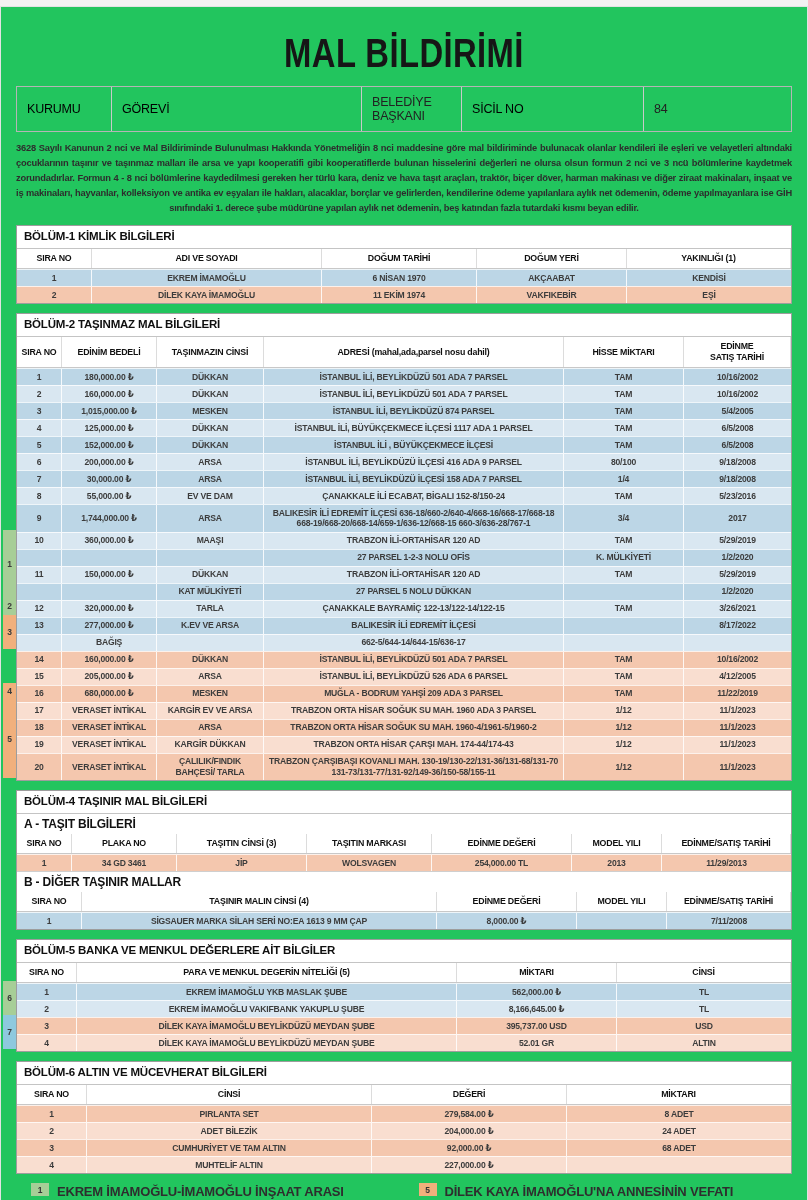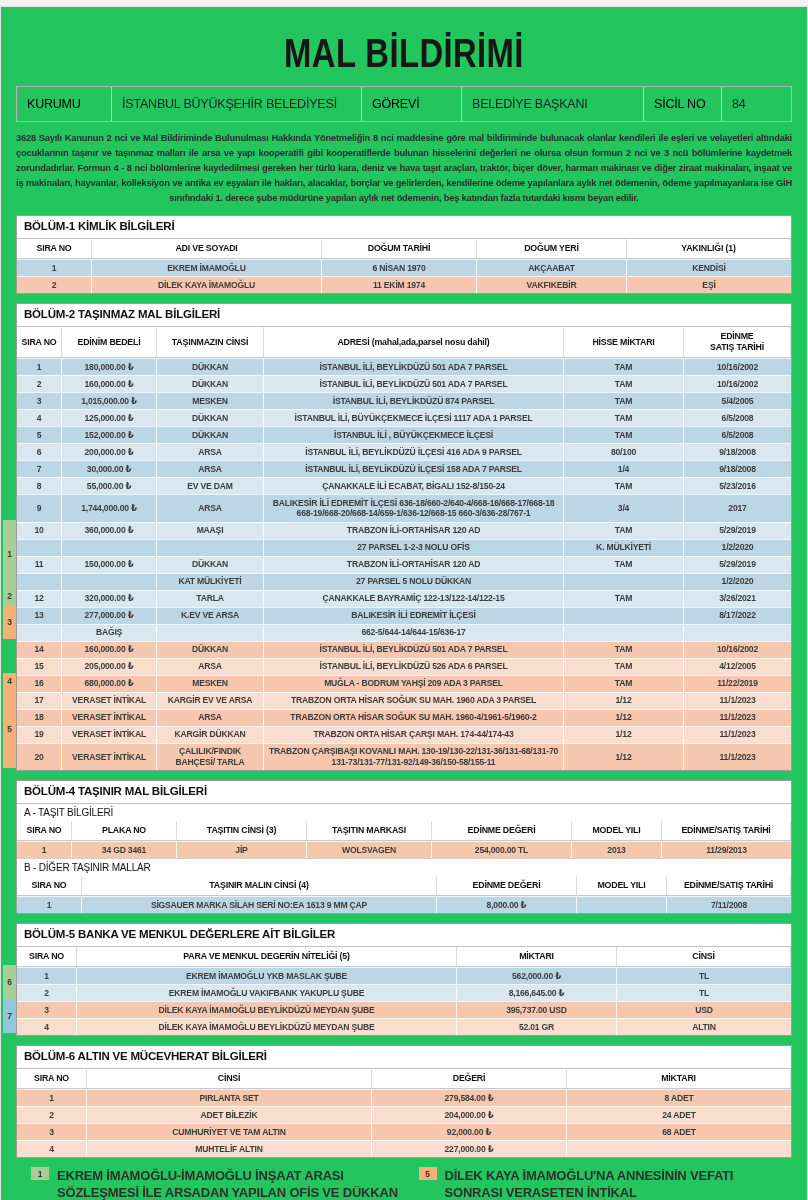--- a/index.html
+++ b/index.html
@@ -26,21 +26,21 @@
   .info-label{font-weight:400;color:#000;}
   .intro{
     margin:0 15px 9px;font-size:9.3px;line-height:1.62;font-weight:700;color:#2d2d2d;
     text-align:justify;text-align-last:center;letter-spacing:-0.2px;
   }
   .box{border:1px solid #9d9d9d;margin:0 15px 9px;position:relative;background:#fff;}
   .box-title{
     font-weight:800;font-size:11.5px;padding:4px 7px 6px;color:#0f0f0f;
     border-bottom:1px solid #c4c4c4;
   }
-  .sub-title{font-weight:400;font-size:10px;padding:3px 7px;color:#111;}
+  .sub-title{font-weight:700;font-size:12px;padding:3px 7px;color:#111;}
   .sub-title.with-top{border-top:1px solid #cfcfcf;}
   .trow{display:grid;}
   .trow + .trow{border-top:1px solid rgba(255,255,255,0.75);}
   .tcell{
     display:flex;align-items:center;justify-content:center;text-align:center;
     padding:2.5px 3px;border-right:1px solid rgba(255,255,255,0.85);
     font-size:8.6px;font-weight:700;color:#3c3c3c;line-height:1.25;white-space:pre-line;
     min-height:11px;
   }
   .tcell:last-child{border-right:none;}
@@ -72,21 +72,20 @@
 </style>
 </head>
 <body>
 
 <div class="page">
 
   <h1 class="doc-title">MAL BİLDİRİMİ</h1>
 
   <div class="info-table">
     <div class="info-cell info-label">KURUMU</div>
-    <div class="info-cell">İSTANBUL BÜYÜKŞEHİR BELEDİYESİ</div>
     <div class="info-cell info-label">GÖREVİ</div>
     <div class="info-cell">BELEDİYE BAŞKANI</div>
     <div class="info-cell info-label">SİCİL NO</div>
     <div class="info-cell">84</div>
   </div>
 
   <p class="intro">3628 Sayılı Kanunun 2 nci ve Mal Bildiriminde Bulunulması Hakkında Yönetmeliğin 8 nci maddesine göre mal bildiriminde bulunacak olanlar kendileri ile eşleri ve velayetleri altındaki çocuklarının taşınır ve taşınmaz malları ile arsa ve yapı kooperatifi gibi kooperatiflerde bulunan hisselerini değerleri ne olursa olsun formun 2 nci ve 3 ncü bölümlerine kaydetmek zorundadırlar. Formun 4 - 8 nci bölümlerine kaydedilmesi gereken her türlü kara, deniz ve hava taşıt araçları, traktör, biçer döver, harman makinası ve diğer ziraat makinaları, inşaat ve iş makinaları, hayvanlar, kolleksiyon ve antika ev eşyaları ile hakları, alacaklar, borçlar ve gelirlerden, kendilerine ödeme yapılanlara aylık net ödemenin, ödeme yapılmayanlara ise GİH sınıfındaki 1. derece şube müdürüne yapılan aylık net ödemenin, beş katından fazla tutardaki kısmı beyan edilir.</p>
 
   <section class="box">
     <div class="box-title">BÖLÜM-1 KİMLİK BİLGİLERİ</div>

